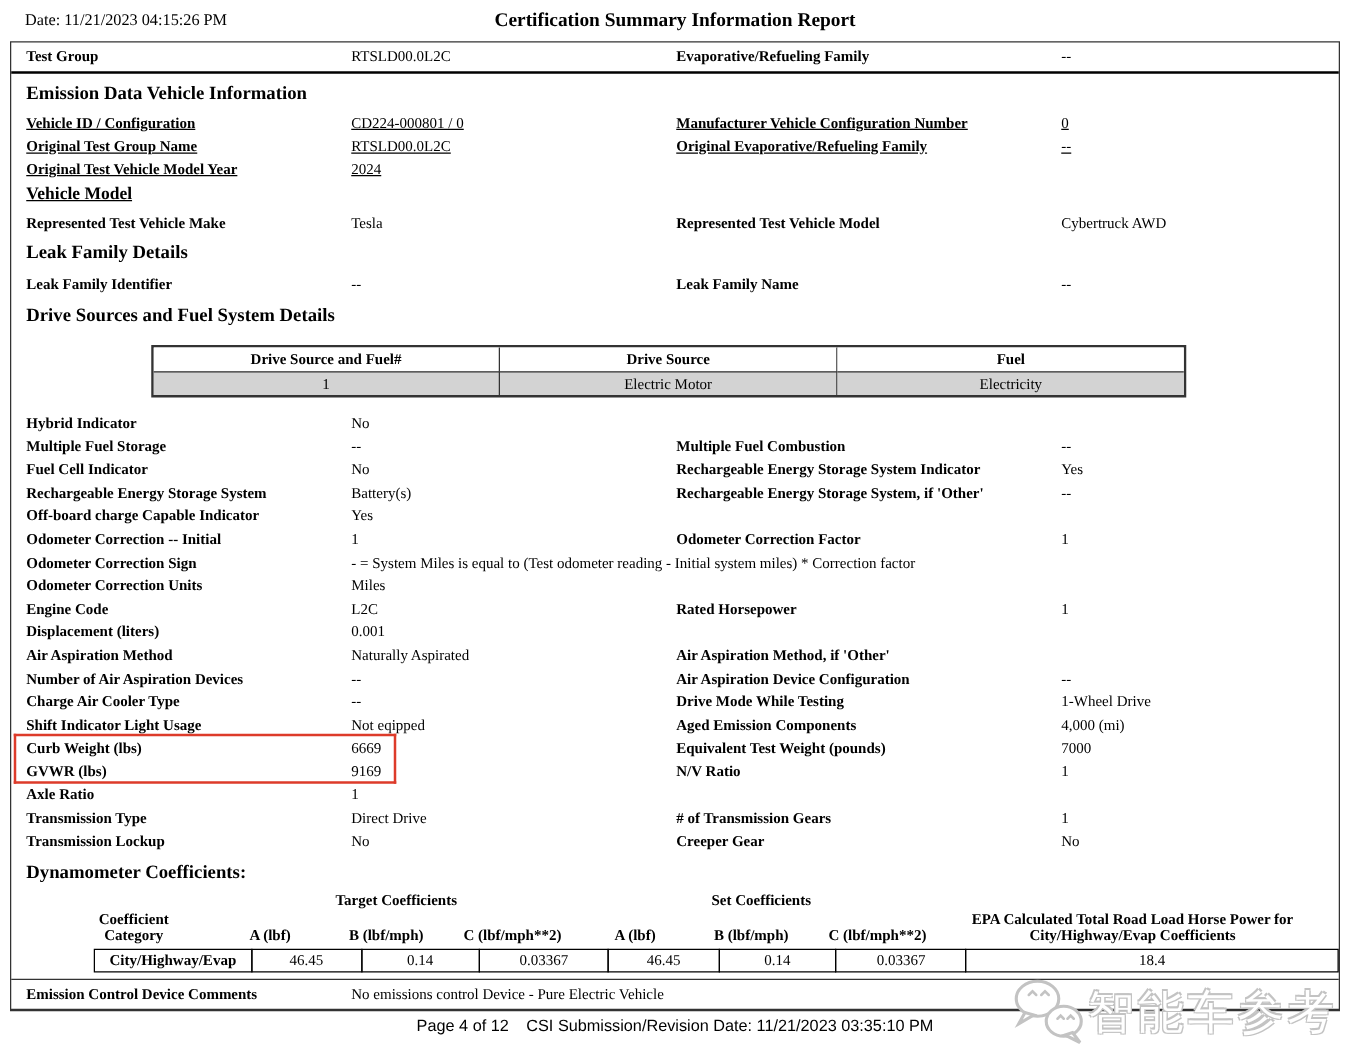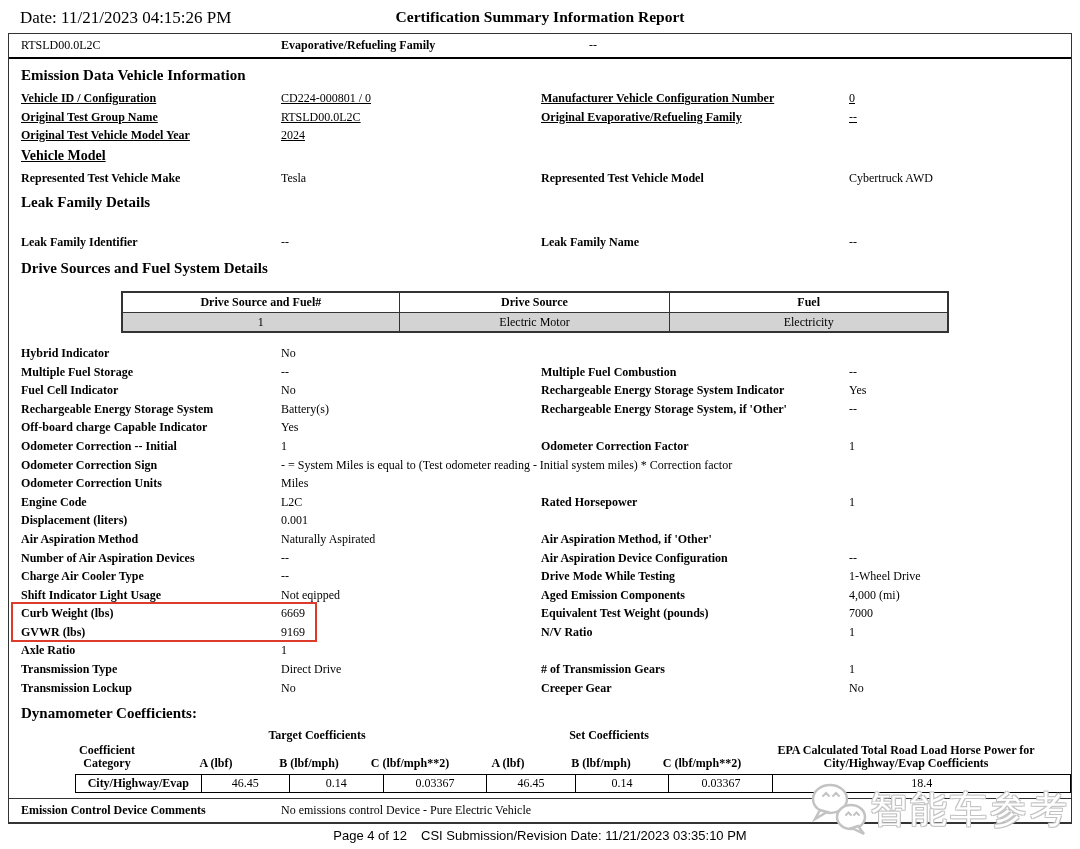--- a/index.html
+++ b/index.html
@@ -2,21 +2,21 @@
 <html style="--highlight-box: #dd3b2a; --drive-row-bg: #d3d3d3; --watermark: #c3c3c3;"><head>
 <meta charset="utf-8">
 <style>
   * { margin:0; padding:0; box-sizing:border-box; }
   html,body { width:1080px; height:849px; background:#fff; overflow:hidden; }
   body { font-family:"Liberation Serif", serif; color:#000; font-size:12px; position:relative; }
   .page { padding-top:8px; position:relative; width:1080px; height:849px; }
 
   
   .hdr { position:relative; height:18px; padding:0 20px; }
-  .hdr-date { position:absolute; left:20px; top:0; font-size:17px; }
+  .hdr-date { position:absolute; left:20px; top:0; font-size:13px; }
   .hdr-title { text-align:center; font-size:15.5px; font-weight:bold; }
 
   
   .doc-box { margin:7px 8px 0 8px; border:1.5px solid #333; border-bottom-width:2px; }
 
   .tg-row { display:flex; align-items:center; height:25px; padding-left:12px; border-bottom:2.5px solid #000; }
   .l1 { width:260px; } .v1 { width:260px; white-space:nowrap; } .l2 { width:308px; } .v2 { flex:1; }
   .b { font-weight:bold; }
 
   .sec-h  { font-size:15px; font-weight:bold; margin:8px 0 0 12px; height:17px; line-height:17px; }
@@ -75,20 +75,21 @@
 <div class="page">
 
   <div class="hdr">
     <span class="hdr-date">Date: 11/21/2023 04:15:26 PM</span>
     <div class="hdr-title">Certification Summary Information Report</div>
   </div>
 
   <div class="doc-box">
 
     <div class="tg-row">
+      <div class="l1 b">Test Group</div>
       <div class="v1">RTSLD00.0L2C</div>
       <div class="l2 b">Evaporative/Refueling Family</div>
       <div class="v2">--</div>
     </div>
 
     <div class="sec-h">Emission Data Vehicle Information</div>
 
     <div class="rows" style="margin-top:5px;text-decoration:underline;">
 
         <div class="kv-row">
@@ -120,21 +121,21 @@
         <div class="kv-row">
           <div class="cell l1 b">Represented Test Vehicle Make</div>
           <div class="cell v1">Tesla</div>
           <div class="cell l2 b">Represented Test Vehicle Model</div>
           <div class="cell v2">Cybertruck AWD</div>
         </div>
       </div>
 
     <div class="sec-h" style="margin-top:7px;">Leak Family Details</div>
 
-    <div class="rows" style="margin-top:22px;">
+    <div class="rows" style="margin-top:7px;">
 
         <div class="kv-row">
           <div class="cell l1 b">Leak Family Identifier</div>
           <div class="cell v1">--</div>
           <div class="cell l2 b">Leak Family Name</div>
           <div class="cell v2">--</div>
         </div>
       </div>
 
     <div class="sec-h">Drive Sources and Fuel System Details</div>

